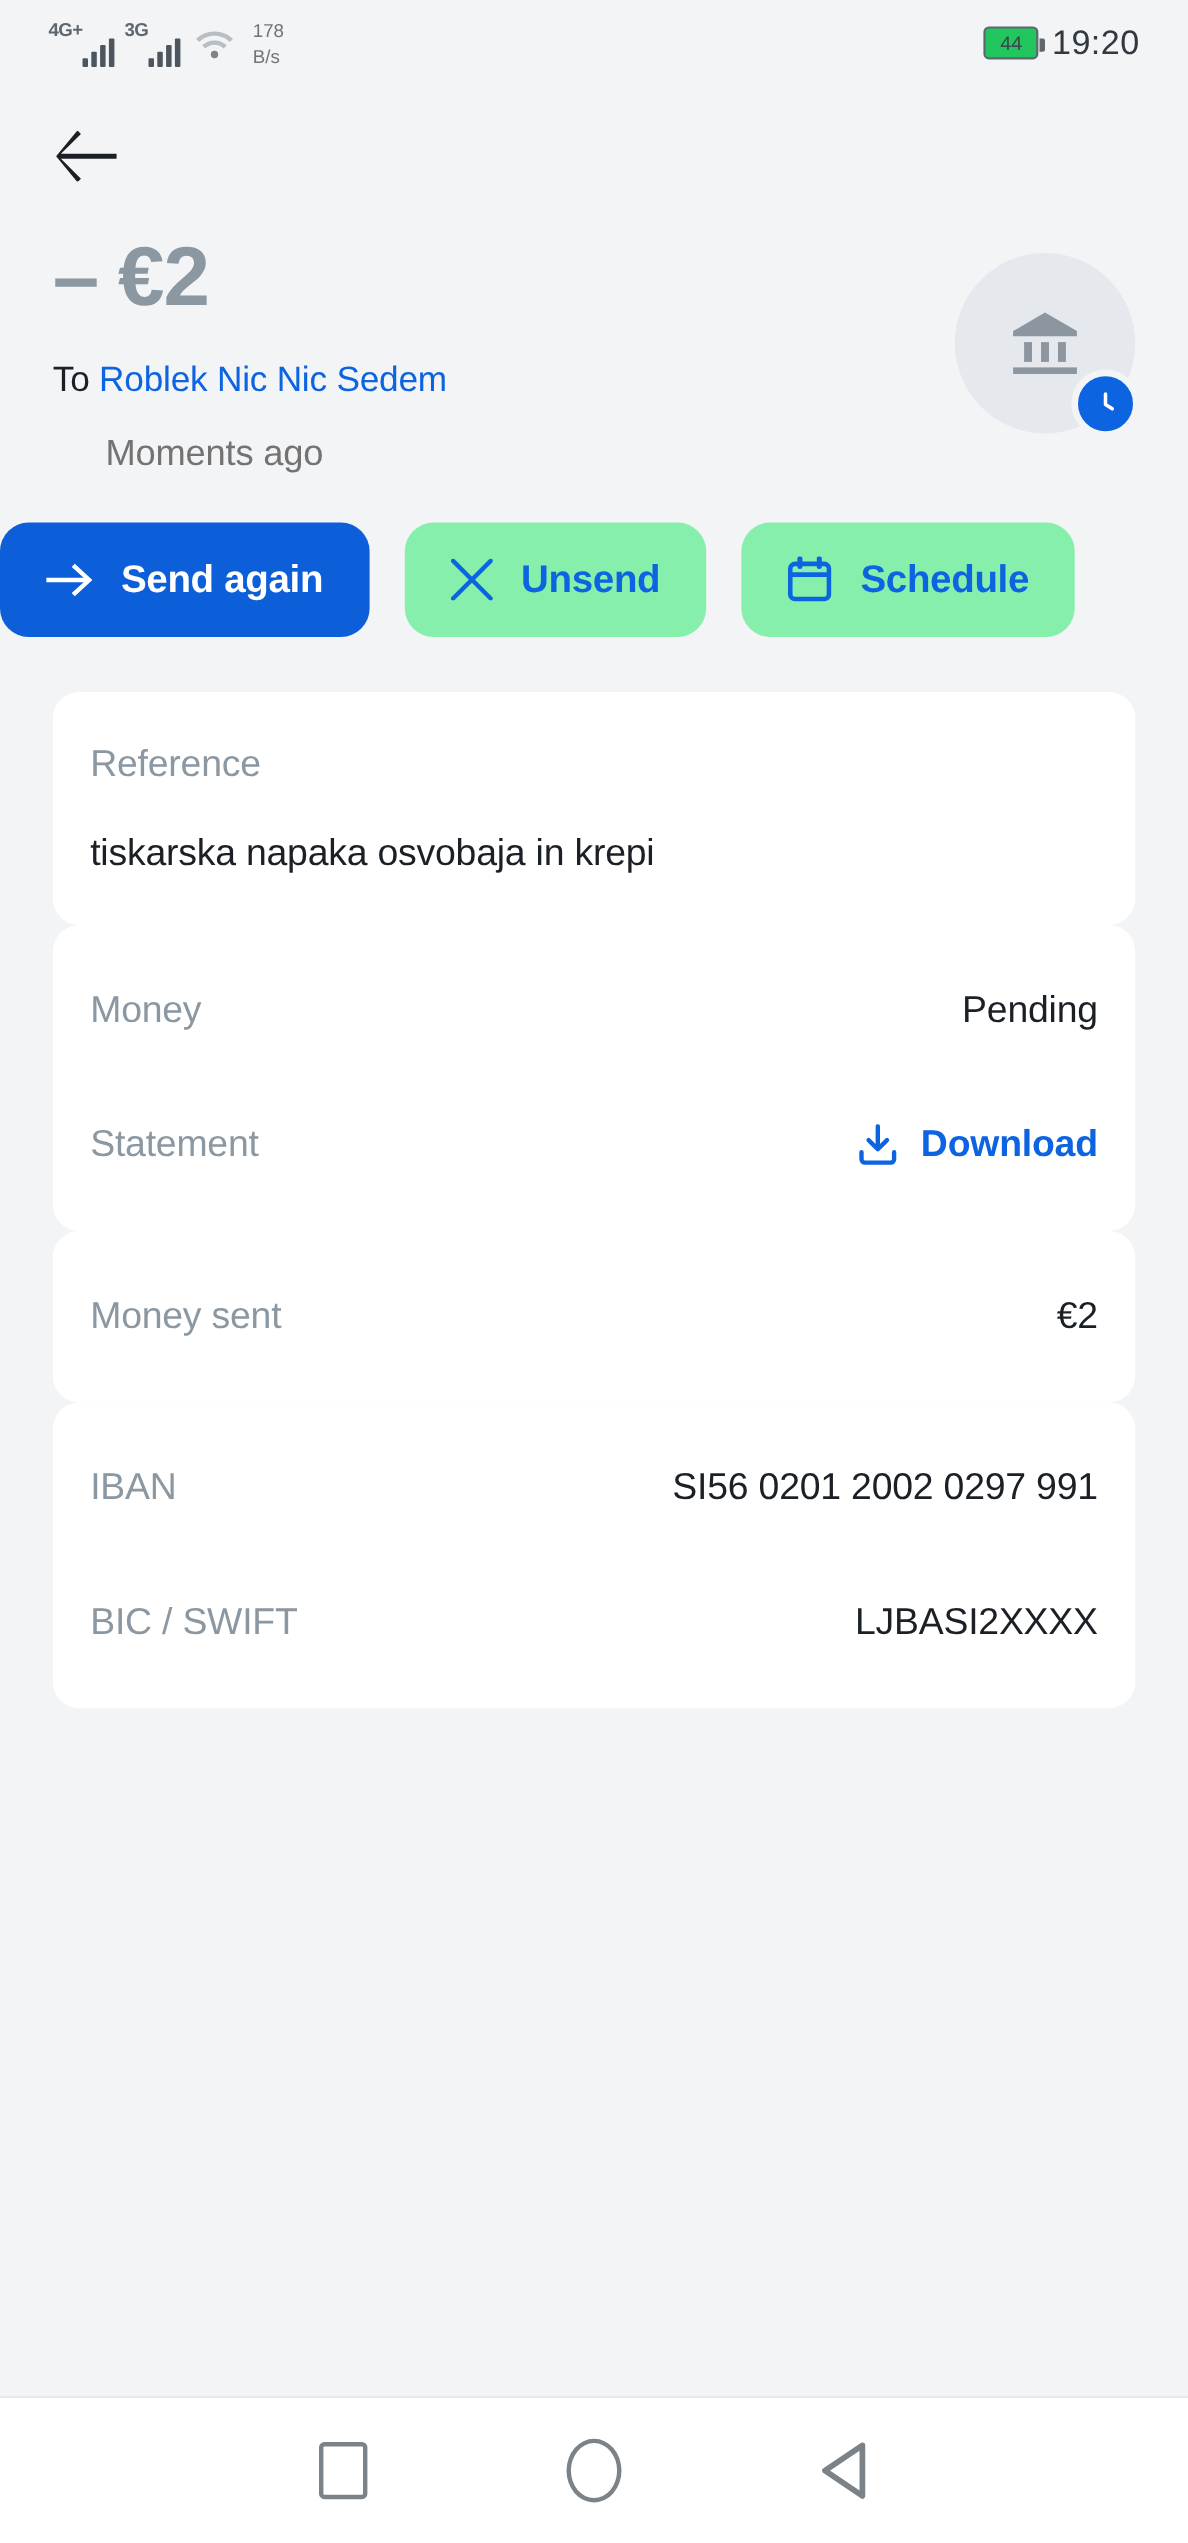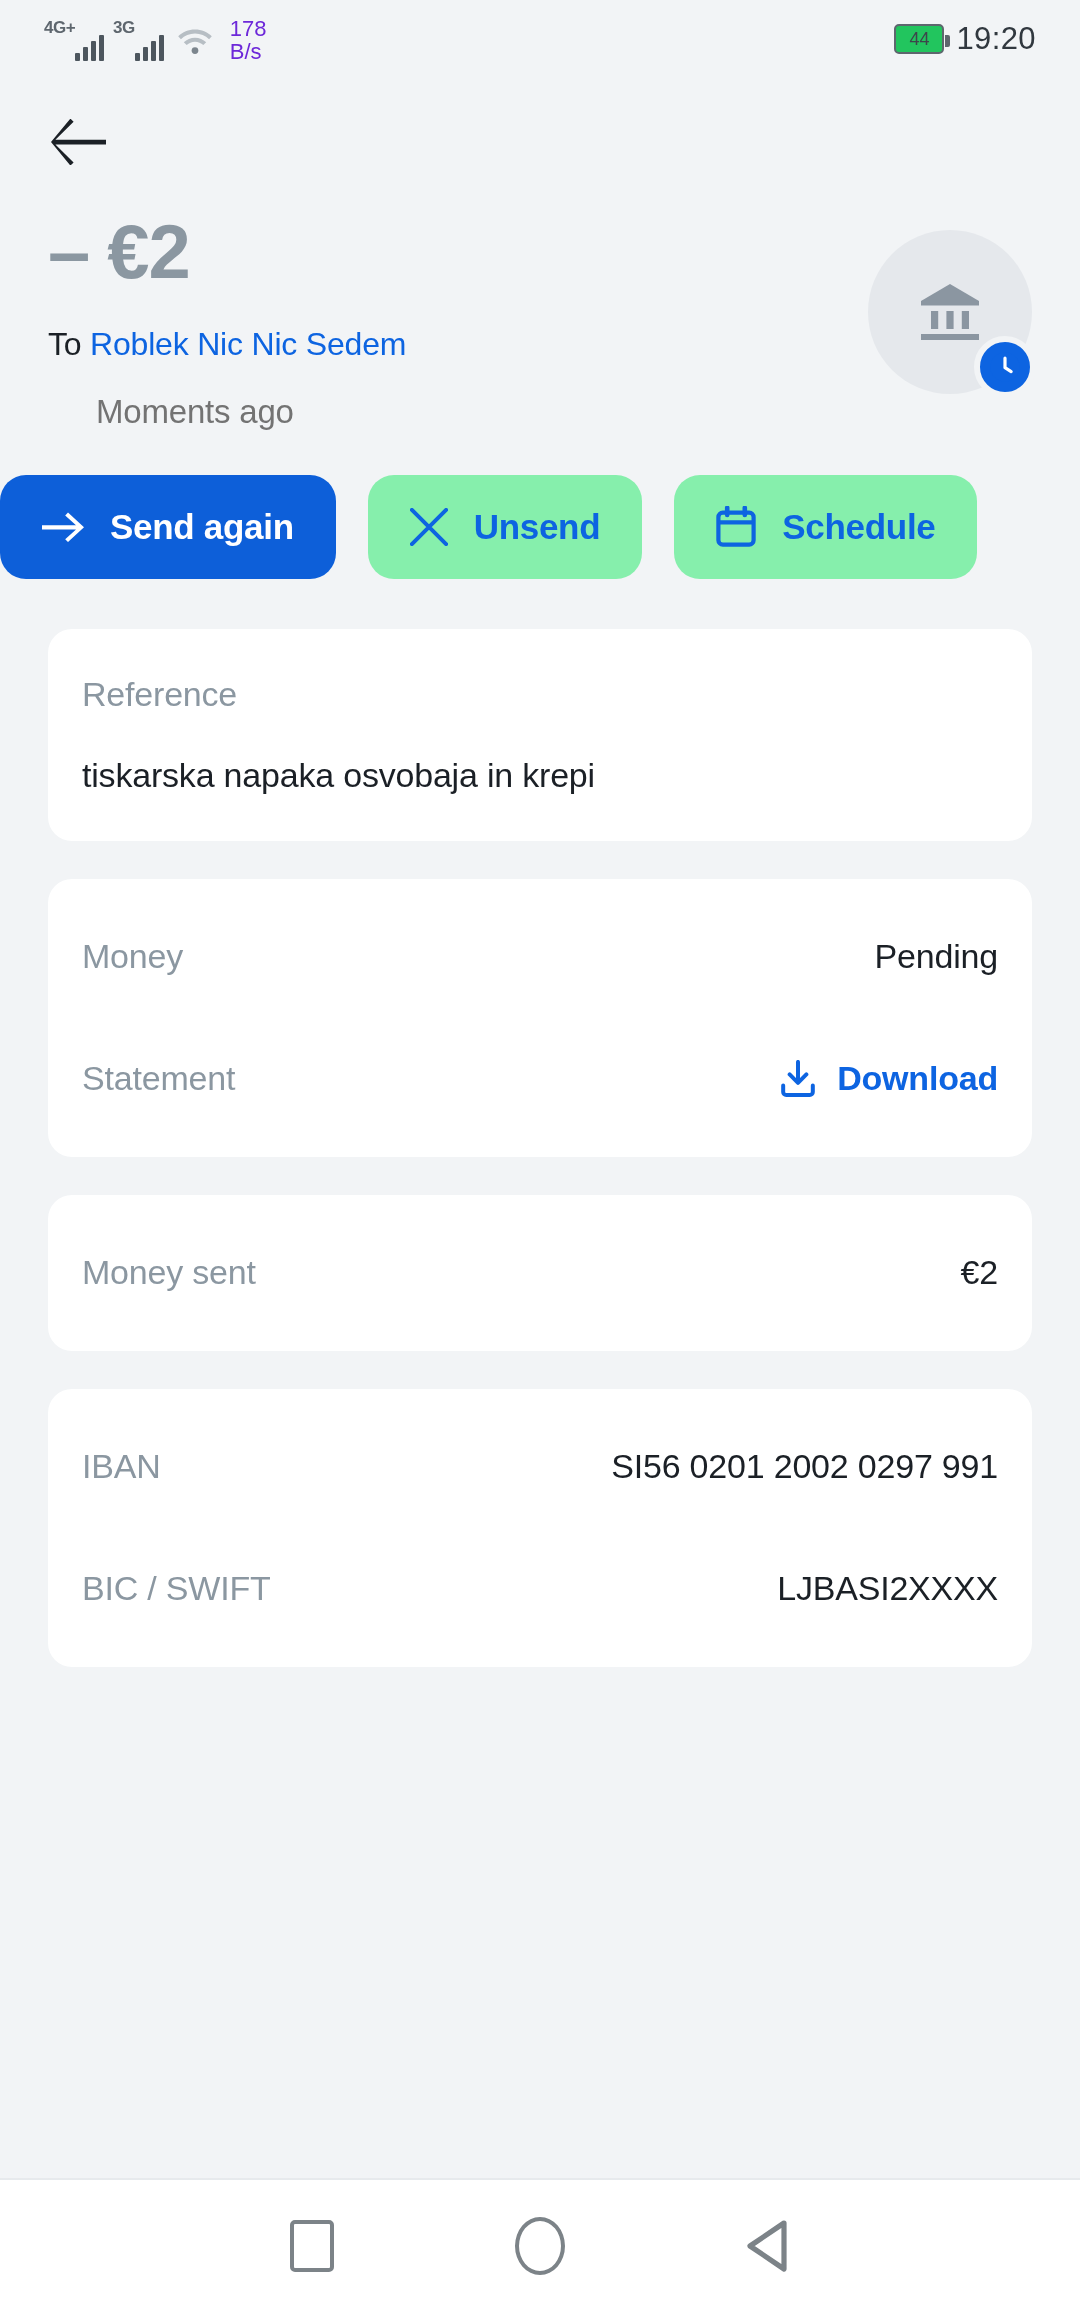--- a/index.html
+++ b/index.html
@@ -22,21 +22,21 @@
   .sb-right { margin-left:auto; display:flex; align-items:center; gap:12px; }
   .net-label { font-size:17px; line-height:1; margin-bottom:25px; letter-spacing:-0.5px; font-weight:600; }
   .bars { display:flex; align-items:flex-end; gap:3px; height:30px; }
   .bars i { display:block; width:5px; background:#4d565e; border-radius:1px; }
   .bars i:nth-child(1){height:8px}
   .bars i:nth-child(2){height:14px}
   .bars i:nth-child(3){height:20px}
   .bars i:nth-child(4){height:26px}
   .sig { display:flex; align-items:flex-end; }
   .wifi { margin-left:2px; margin-bottom:1px; }
-  .speed { font-size:22px; line-height:23px; color:#6d28d9; margin-left:6px; margin-bottom:-2px; }
+  .speed { font-size:17px; line-height:23px; color:#737373; margin-left:6px; margin-bottom:-2px; }
   .battery {
     width:50px; height:30px; border:2.5px solid #5e666e; border-radius:5px;
     display:flex; align-items:center; justify-content:center;
     font-size:18px; color:#3d444b; position:relative; background:#22c55e;
   }
   .battery:after {
     content:""; position:absolute; right:-8px; top:9px;
     width:5px; height:12px; background:#5e666e; border-radius:0 2px 2px 0;
   }
   .clock { font-size:31px; color:#31383f; letter-spacing:0.4px; }
@@ -76,21 +76,21 @@
   .btn {
     height:104px; border-radius:26px;
     display:flex; align-items:center; gap:26px;
     padding:0 42px; font-size:35px; font-weight:bold;
     white-space:nowrap; letter-spacing:-0.3px; flex:0 0 auto;
   }
   .btn-primary { background:#0d5fd9; color:#ffffff; }
   .btn-ghost  { background:#86efac; color:#0d64e1; }
 
   
-  .cards { margin-top:50px; padding:0 48px; display:flex; flex-direction:column; gap:38px; }
+  .cards { margin-top:50px; padding:0 48px; display:flex; flex-direction:column; }
   .card { background:#ffffff; border-radius:24px; padding:46px 34px; }
   .row { display:flex; align-items:center; justify-content:space-between; min-height:64px; }
   .row + .row { margin-top:58px; }
   .lbl { font-size:34px; color:#8b97a1; letter-spacing:-0.2px; }
   .val { font-size:34px; color:#1b2026; letter-spacing:-0.2px; }
   .val-blue { color:#0d64e1; font-weight:bold; }
   .val-wrap { display:flex; align-items:center; gap:20px; }
   .stack-val { margin-top:42px; font-size:34px; color:#1b2026; letter-spacing:-0.2px; }
   .block-label { font-size:34px; color:#8b97a1; letter-spacing:-0.2px; }
 

